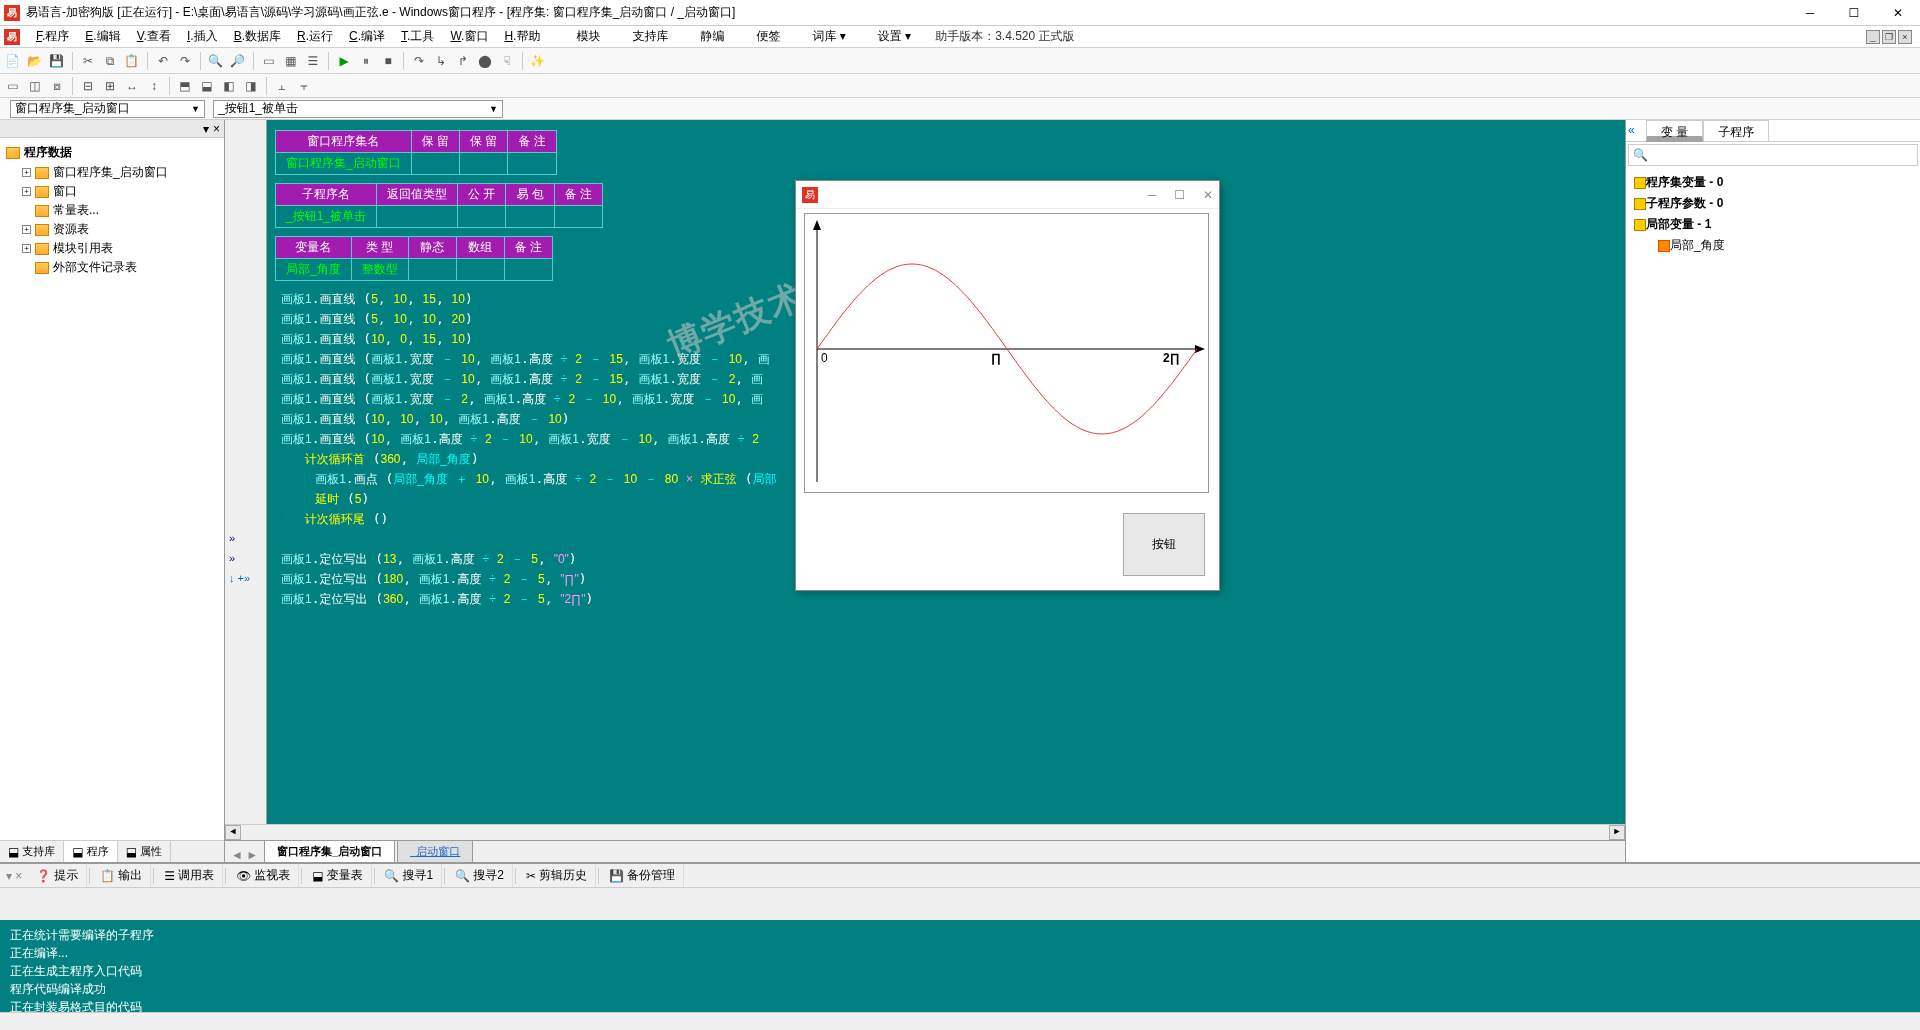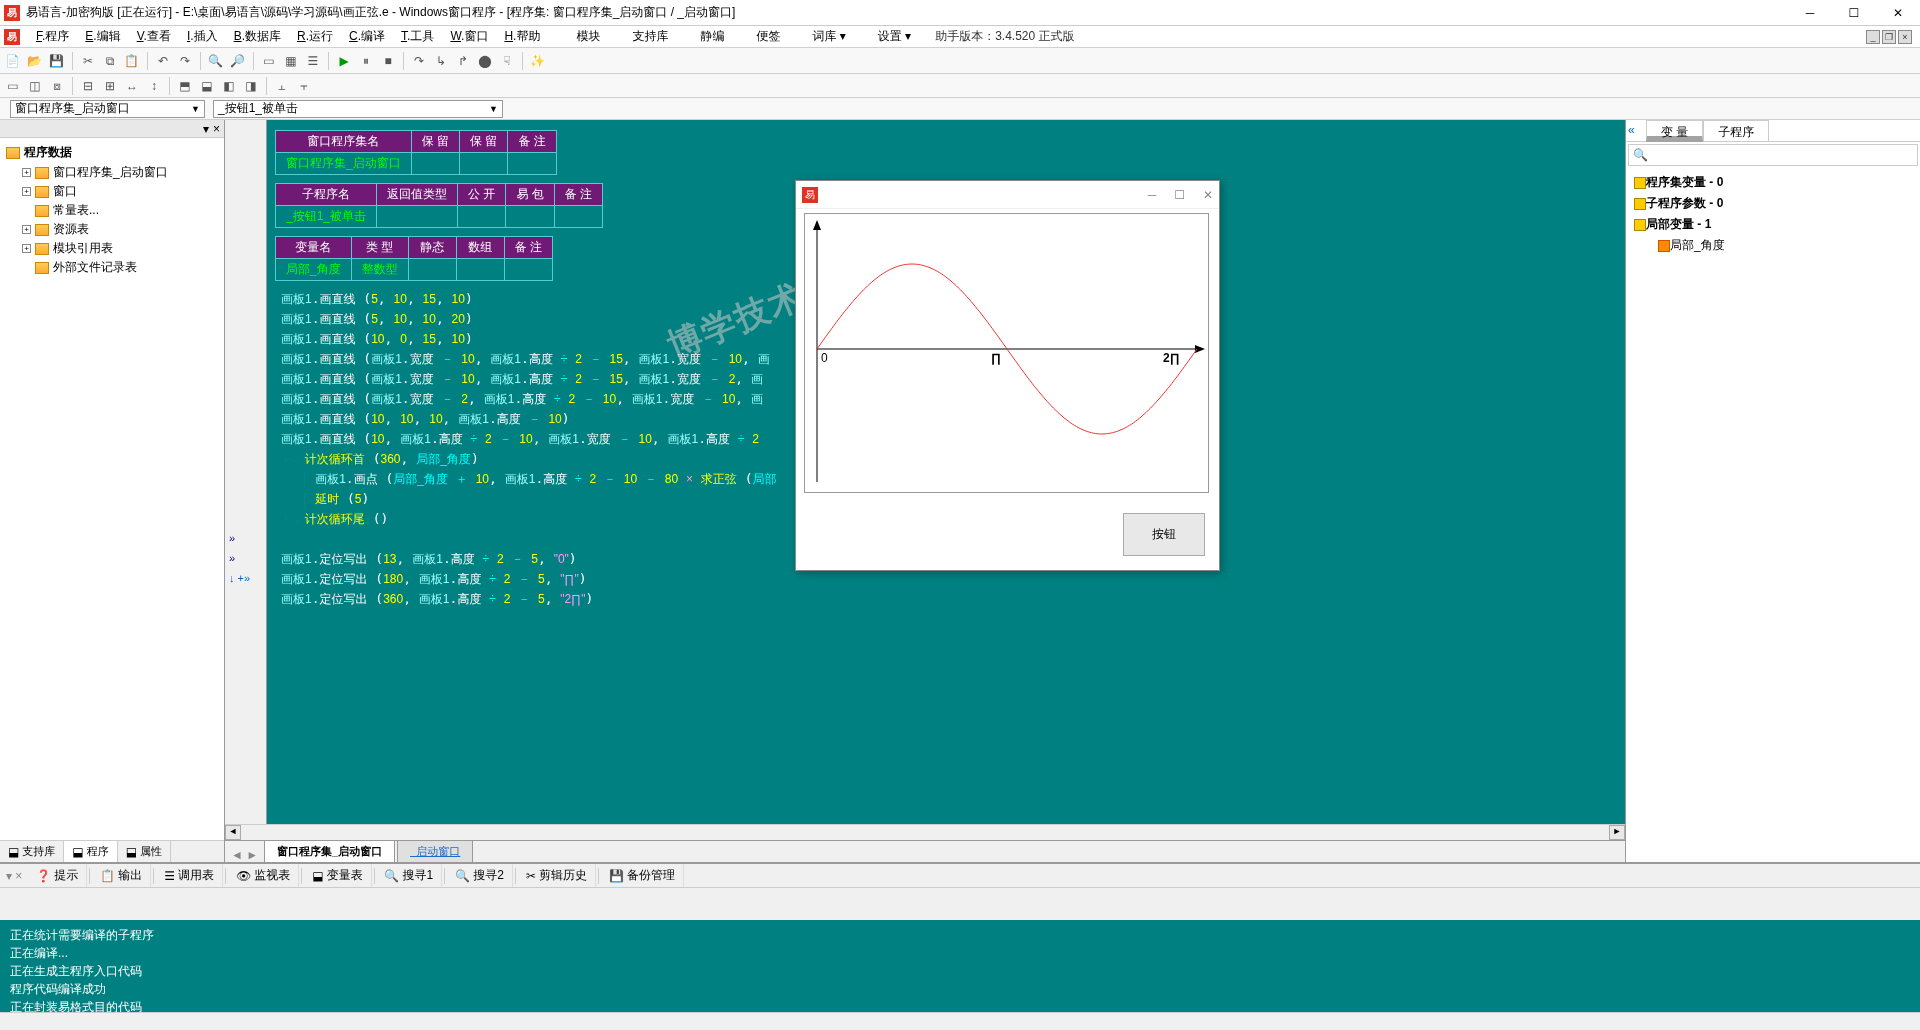--- a/index.html
+++ b/index.html
@@ -33,21 +33,21 @@
 .tree-exp { width:9px; height:9px; border:1px solid #888; font-size:8px; line-height:7px; text-align:center; background:#fff; }
 .left-tabs { height:22px; border-top:1px solid #ccc; display:flex; background:#f0f0f0; }
 .left-tab { padding:3px 8px; border-right:1px solid #ccc; display:flex; align-items:center; gap:3px; cursor:pointer; font-size:11px; }
 .left-tab.active { background:#fff; }
 .center-panel { flex:1; display:flex; flex-direction:column; min-width:0; position:relative; }
 .code-area { flex:1; background:#008080; overflow:auto; position:relative; padding:10px 0 10px 50px; }
 .gutter { position:absolute; left:0; top:0; bottom:0; width:42px; background:#f0f0f0; border-right:1px solid #999; }
 .table-block { margin-bottom:8px; }
 .tbl { border-collapse:collapse; }
 .tbl th,.tbl td { border:1px solid #5cc; padding:2px 10px; color:#fff; font-size:12px; text-align:center; min-width:48px; }
-.tbl th { background:#701a75; font-weight:normal; }
+.tbl th { background:#a21caf; font-weight:normal; }
 .tbl td { background:#008080; }
 .hl-green { color:#0f0 !important; }
 .code-line { color:#fff; font-size:13px; line-height:20px; padding-left:6px; font-family:"NSimSun",monospace; white-space:pre; }
 .kw-obj { color:#9ff; }
 .kw-method { color:#fff; }
 .kw-num { color:#ff0; }
 .kw-op { color:#0ff; }
 .kw-yellow { color:#ff0; }
 .kw-pink { color:#f9c; }
 .kw-cyan { color:#0ff; }
@@ -78,21 +78,21 @@
 .bt-sep { width:1px; height:16px; background:#ccc; margin:0 2px; }
 .output { flex:1; background:#008080; color:#fff; padding:6px 10px; overflow:auto; font-size:13px; line-height:18px;margin-top:32px; }
 .status-bar { height:18px; background:#f0f0f0; border-top:1px solid #ccc; }
 .popup-window { position:absolute; top:60px; left:570px; width:425px; background:#fff; border:1px solid #888; box-shadow:2px 2px 8px rgba(0,0,0,0.3); z-index:100; }
 .popup-title { height:28px; background:#fff; display:flex; align-items:center; padding:0 6px; border-bottom:1px solid #eee; }
 .popup-logo { width:16px; height:16px; background:#d32; color:#fff; font-size:10px; display:flex; align-items:center; justify-content:center; }
 .popup-btns { margin-left:auto; display:flex; gap:18px; color:#888; }
 .popup-body { padding:4px 8px 8px; }
 .canvas-area { width:405px; height:280px; border:1px solid #999; background:#fff; position:relative; }
 .popup-footer { display:flex; justify-content:flex-end; padding:12px 14px 14px; }
-.popup-btn { padding:12px 28px; background:#e8e8e8; border:1px solid #aaa; cursor:pointer; }
+.popup-btn { padding:22px 28px; background:#e8e8e8; border:1px solid #aaa; cursor:pointer; }
 .watermark { position:absolute; top:130px; left:430px; font-size:34px; color:rgba(200,200,200,0.55); transform:rotate(-22deg); pointer-events:none; z-index:50; font-weight:bold; letter-spacing:2px; }
 svg { display:block; }
 .gutter-mark { position:absolute; left:4px; color:#008; font-size:11px; }
 </style>
 </head>
 <body>
 
 <div class="title-bar">
   <div class="app-logo">易</div>
   <div class="title-text">易语言-加密狗版 [正在运行] - E:\桌面\易语言\源码\学习源码\画正弦.e - Windows窗口程序 - [程序集: 窗口程序集_启动窗口 / _启动窗口]</div>

